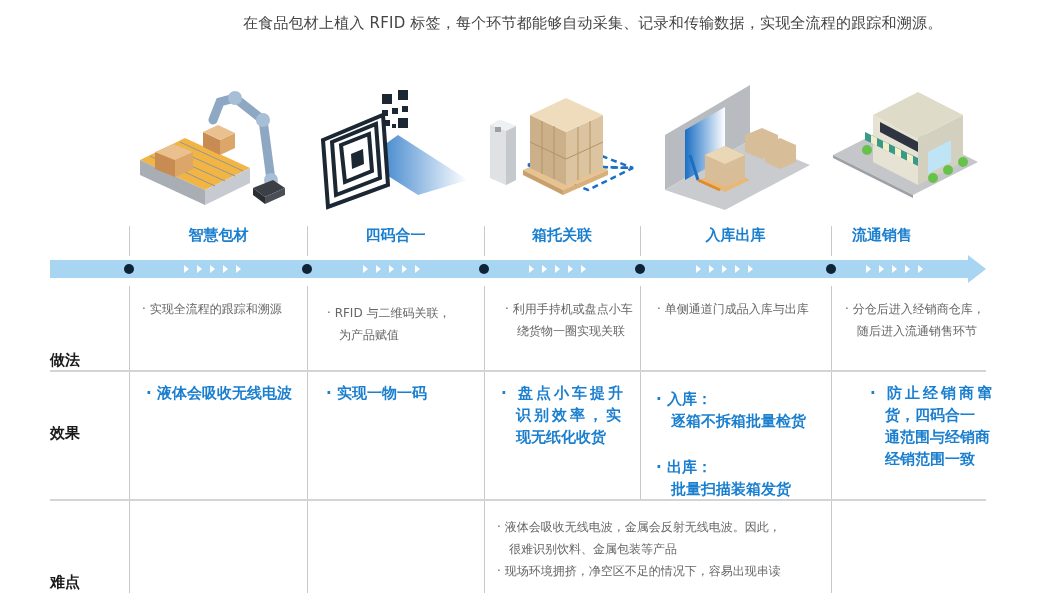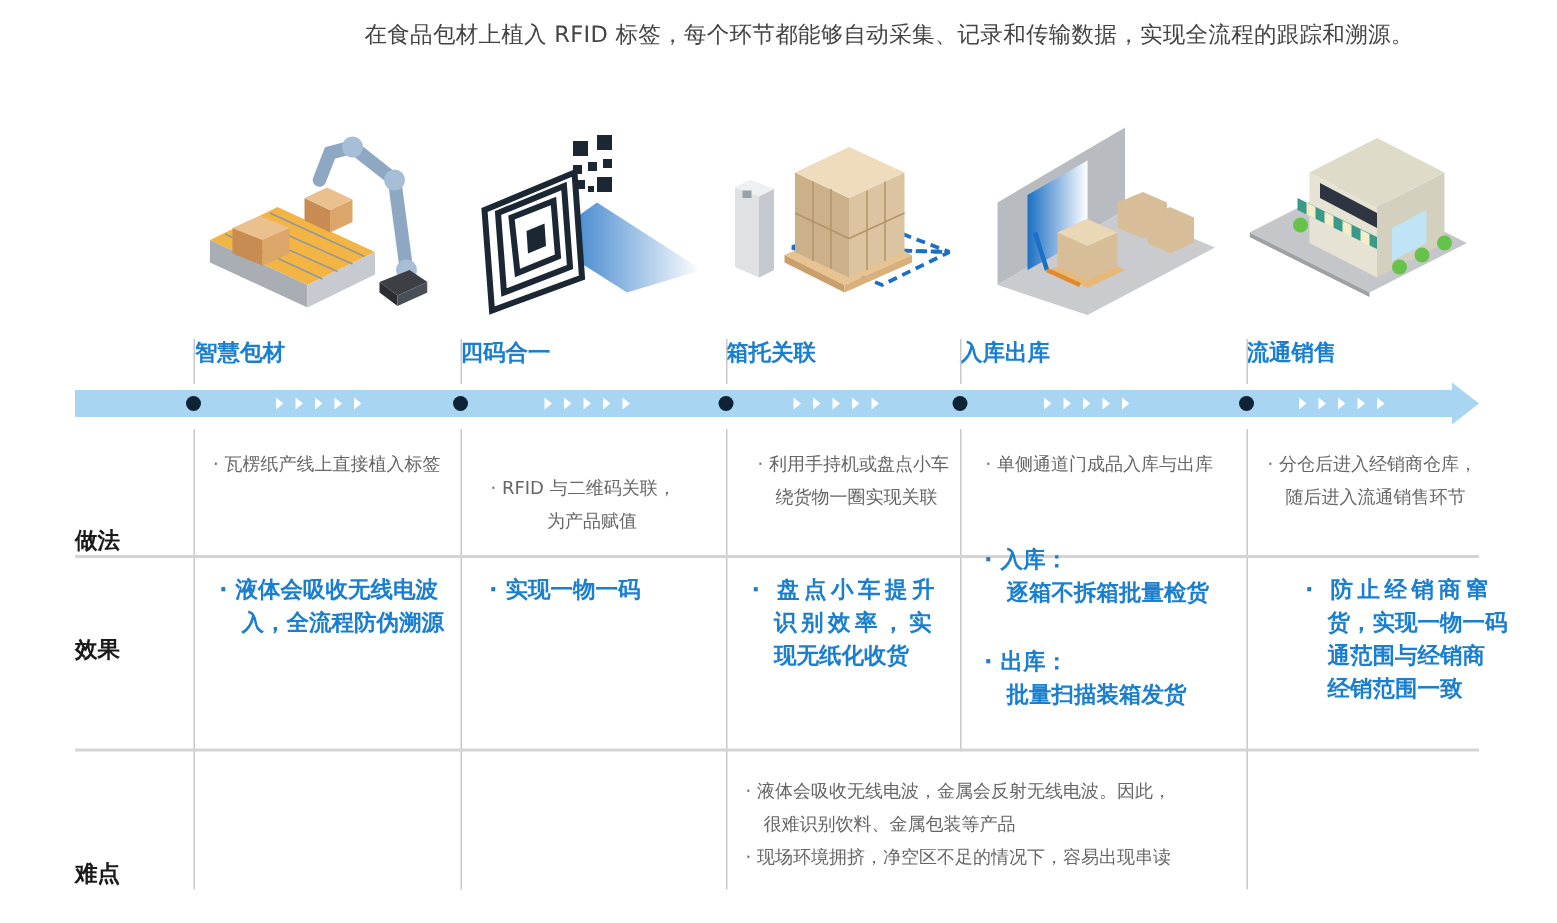--- a/index.html
+++ b/index.html
@@ -9,21 +9,21 @@
   .intro {
     position: absolute; left: 243px; top: 14px; width: 760px;
     font-size: 15px; color: #444; white-space: nowrap; letter-spacing: 0.2px;
   }
 
   .illus { position: absolute; top: 80px; height: 130px; }
   .illus svg { width: 100%; height: 100%; display: block; }
 
   .stage-title {
     position: absolute; top: 226px; font-size: 15px; font-weight: bold;
-    color: #1b7fcf; text-align: left; white-space: nowrap;
+    color: #1b7fcf; text-align: center; white-space: nowrap;
   }
 
   .vline { position: absolute; width: 1px; background: #c9c9c9; }
   .hline { position: absolute; height: 2px; background: #d4d4d4; }
 
   .timeline-bar {
     position: absolute; left: 50px; top: 260px; width: 920px; height: 18px;
     background: #a8d5f2;
   }
   .timeline-head {
@@ -246,59 +246,58 @@
     <span class="chev"></span>
     <span class="chev"></span>
     <span class="chev"></span>
 </div>
 
 <div class="row-label" style="top:314px;margin-top:37px;">做法</div>
 <div class="row-label" style="top:424px;">效果</div>
 <div class="row-label" style="top:541px;margin-top:32px;">难点</div>
 
 <div class="cell" style="left:142px;top:298px;">
-  <span class="line">· 瓦楞纸产线上直接植入标签</span>
-</div>
-<div class="cell" style="left:327px;top:314px;text-align:center;">
+  <span class="line">· 实现全流程的跟踪和溯源</span>
+</div>
+<div class="cell" style="left:327px;top:302px;">
   <span class="line">· RFID 与二维码关联，</span>
   <span class="line indent">为产品赋值</span>
 </div>
 <div class="cell" style="left:505px;top:298px;">
   <span class="line">· 利用手持机或盘点小车</span>
   <span class="line indent">绕货物一圈实现关联</span>
 </div>
 <div class="cell" style="left:657px;top:298px;">
   <span class="line">· 单侧通道门成品入库与出库</span>
 </div>
 <div class="cell" style="left:845px;top:298px;">
   <span class="line">· 分仓后进入经销商仓库，</span>
   <span class="line indent">随后进入流通销售环节</span>
 </div>
 
 <div class="effect" style="left:146px;top:382px;">
   <span class="line">· 液体会吸收无线电波</span>
-  <span class="line indent">入，全流程防伪溯源</span>
 </div>
 <div class="effect" style="left:326px;top:382px;">
   <span class="line">· 实现一物一码</span>
 </div>
 <div class="effect" style="left:501px;top:382px;">
   <span class="line spaced">· 盘点小车提升</span>
   <span class="line indent spaced">识别效率，实</span>
   <span class="line indent">现无纸化收货</span>
 </div>
-<div class="effect" style="left:656px;top:362px;">
+<div class="effect" style="left:656px;top:388px;">
   <span class="line">· 入库：</span>
   <span class="line indent">逐箱不拆箱批量检货</span>
   <span class="line" style="margin-top:24px;">· 出库：</span>
   <span class="line indent">批量扫描装箱发货</span>
 </div>
 <div class="effect" style="left:870px;top:382px;">
   <span class="line spaced">· 防止经销商窜</span>
-  <span class="line indent">货，实现一物一码</span>
+  <span class="line indent">货，四码合一</span>
   <span class="line indent">通范围与经销商</span>
   <span class="line indent">经销范围一致</span>
 </div>
 
 <div class="cell" style="left:497px;top:516px;">
   <span class="line">· 液体会吸收无线电波，金属会反射无线电波。因此，</span>
   <span class="line indent">很难识别饮料、金属包装等产品</span>
   <span class="line">· 现场环境拥挤，净空区不足的情况下，容易出现串读</span>
 </div>
 

